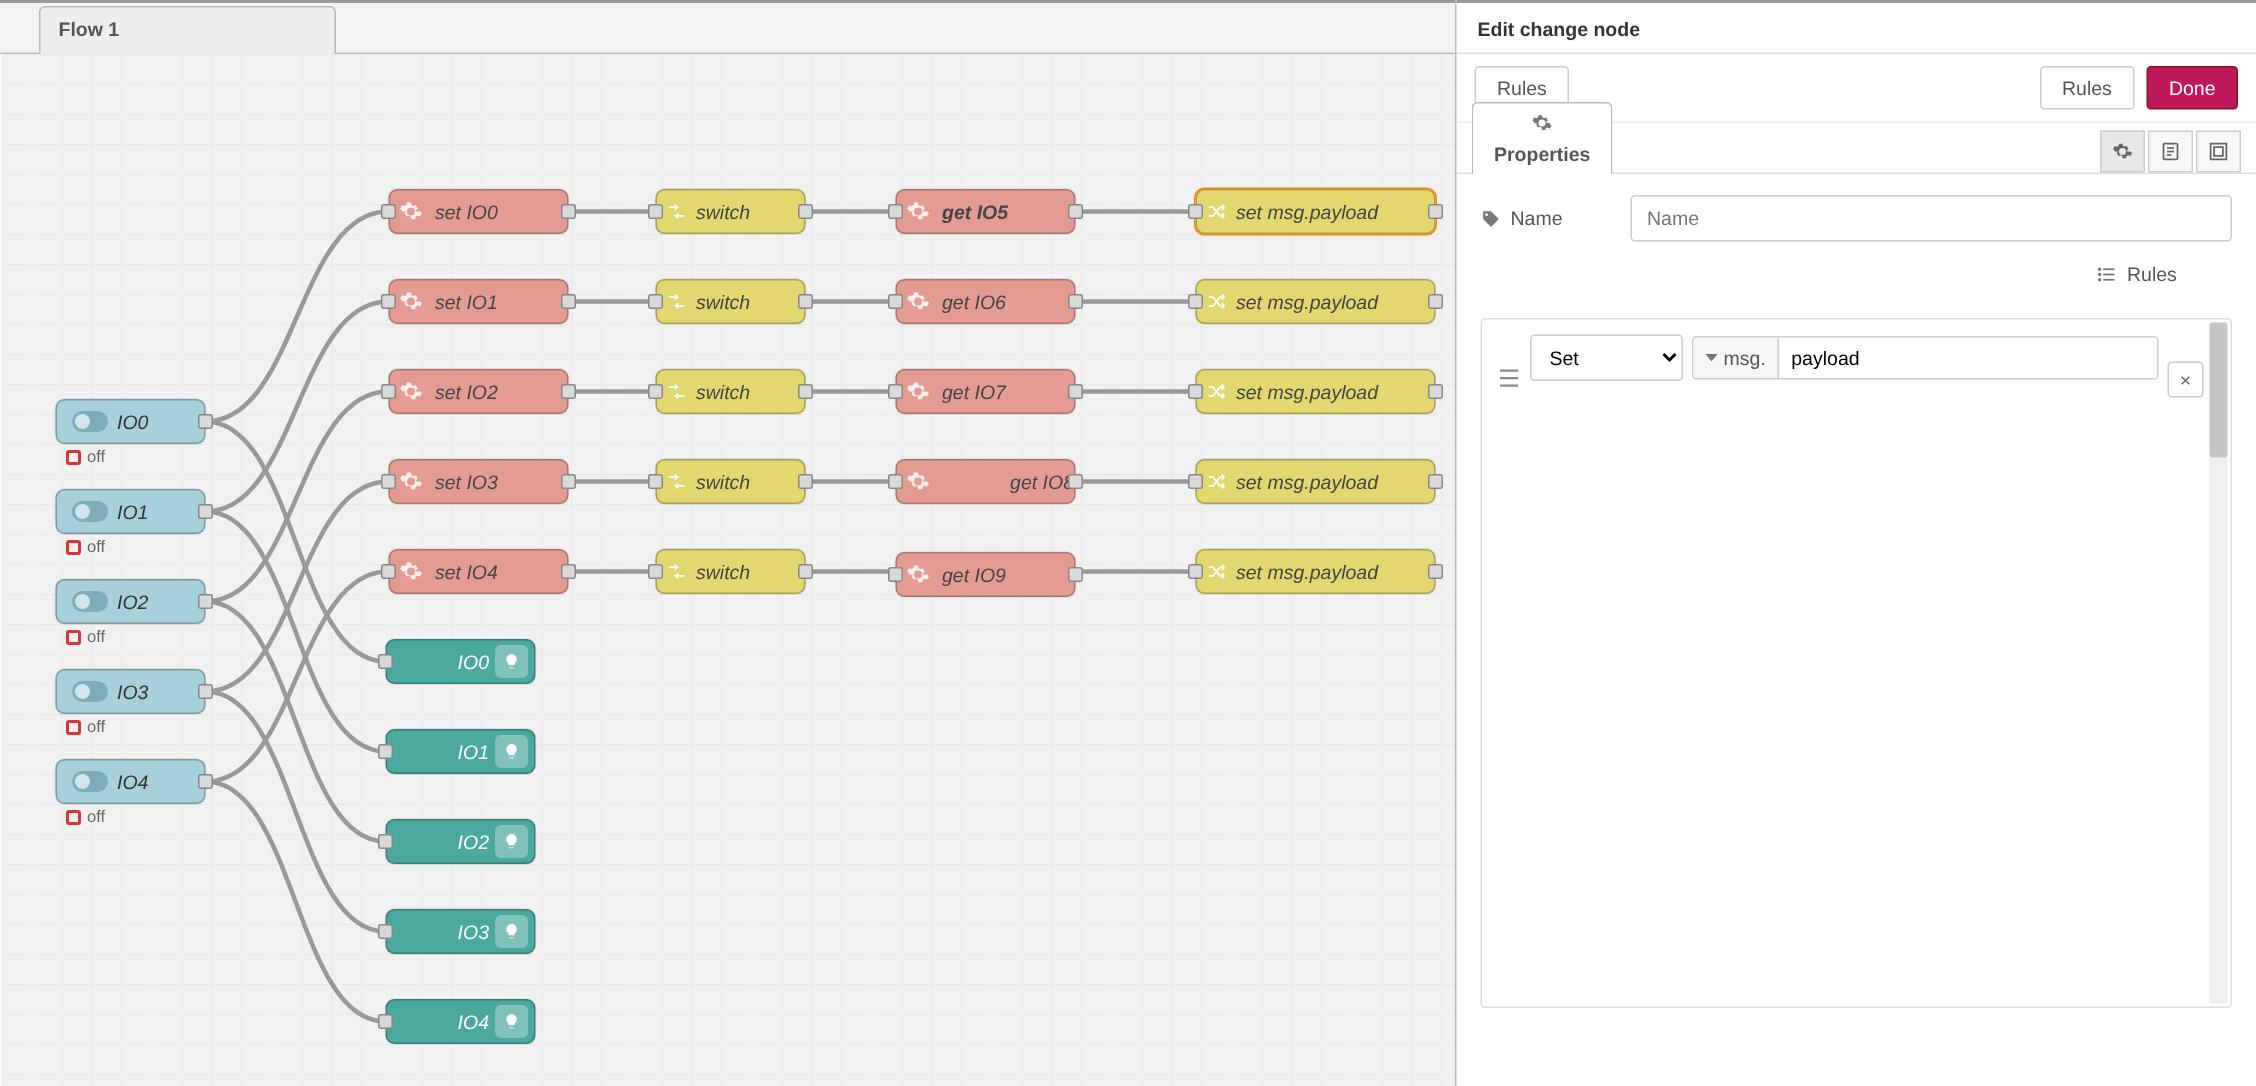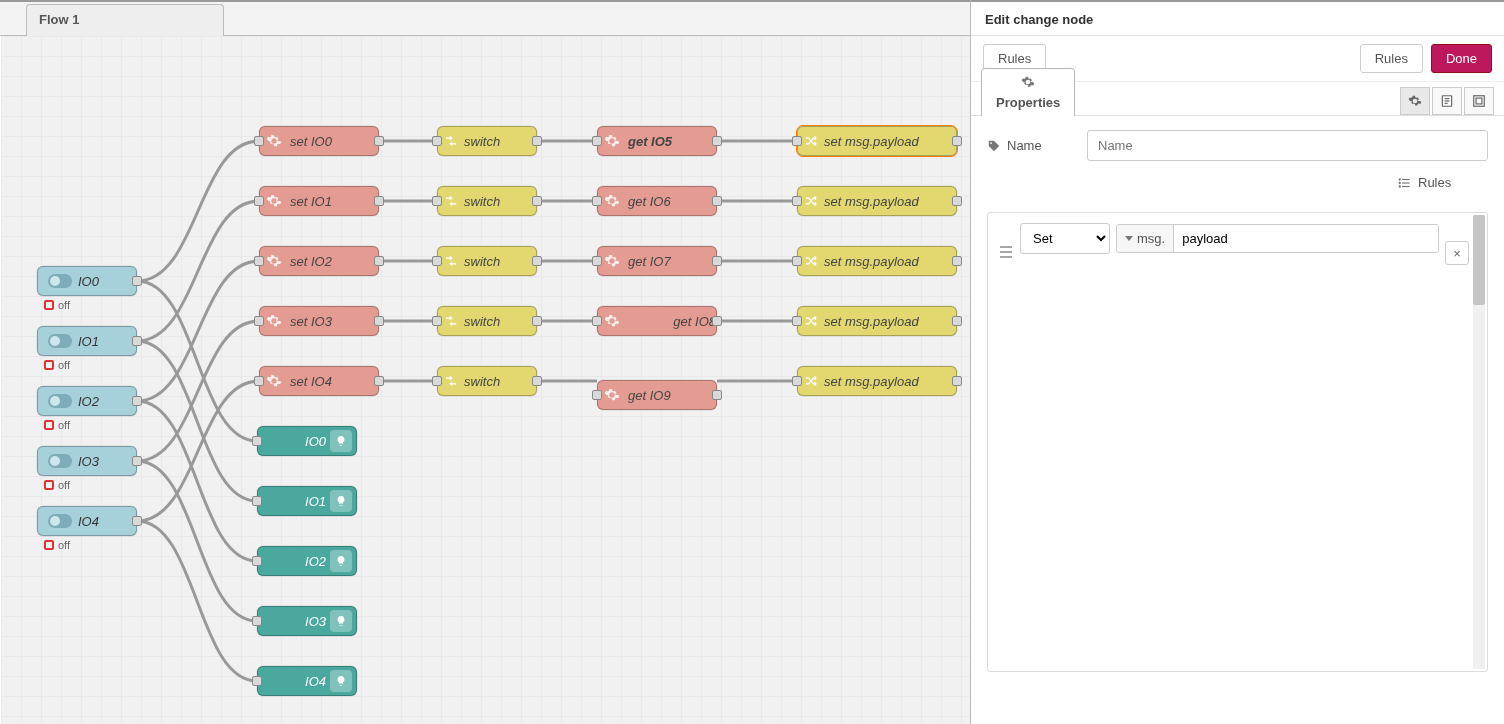--- a/index.html
+++ b/index.html
@@ -73,21 +73,21 @@
   .form-row input.text { flex:1; border: 1px solid #ccc; border-radius: 3px; padding: 7px 10px; font-size: 13px; }
 
   .rules-box { border: 1px solid #ddd; border-radius: 3px; padding: 10px 18px 10px 10px; position:relative; height: 460px; background:#fff;}
   .rules-box .scroll-gutter { position:absolute; right:2px; top:2px; bottom:2px; width:12px; background:#f0f0f0; }
   .rules-box .scroll-gutter::before { content:''; position:absolute; top:0; left:0; right:0; height:90px; background:#c5c5c5; border-radius:2px;}
   .rule { position: relative; padding-left: 22px; padding-right: 30px; }
   .rule .grip { position: absolute; left: 2px; top: 22px; color: #888; cursor: grab; }
   .rule .close { position: absolute; right: 0px; top: 18px; width: 24px; height: 24px; border:1px solid #ccc; border-radius:3px; display:flex; align-items:center; justify-content:center; cursor:pointer; color:#666; }
 
   .rule-line { display: flex; align-items: center; gap: 6px; margin-bottom: 8px; }
-  select.sel { border:1px solid #ccc; border-radius:3px; padding:6px 8px; background:#fff; font-size:13px; width: 90px;}
+  select.sel { border:1px solid #ccc; border-radius:3px; padding:6px 8px; background:#fff; font-size:13px; width: 102px;}
   .typed { display:flex; border:1px solid #ccc; border-radius:3px; overflow:hidden; flex:1; }
   .typed .prefix { background:#f6f6f6; border-right:1px solid #ccc; padding:6px 8px; display:flex; align-items:center; gap:4px; color:#555; }
   .typed input { border:none; padding:6px 8px; flex:1; font-size:13px; outline:none; }
   .typed .more { border-left:1px solid #ccc; width:24px; background:#f6f6f6; display:flex; align-items:center; justify-content:center; color:#888; cursor:pointer; }
   .to-label { width: 106px; text-align: right; color: #555; }
 
   .chev { display:inline-block; width:0; height:0; border-left:4px solid transparent; border-right:4px solid transparent; border-top:5px solid #777; }
   .gear-ico { width:14px; height:14px; }
 </style>
 </head>
@@ -306,21 +306,21 @@
         <div class="node exec" style="left: 596px; top: 270px; justify-content: space-between;">
           <div class="port in"></div>
           <div class="icon">
             <svg viewBox="0 0 24 24">
               <path d="M12 8a4 4 0 100 8 4 4 0 000-8zm9 4l2 1.6-2 3.4-2.4-.8-2 1.1-.4 2.5h-4l-.4-2.5-2-1.1-2.4.8-2-3.4 2-1.6L3 12l.1-1.2-2-1.6 2-3.4 2.4.8 2-1.1L8 3h4l.4 2.5 2 1.1 2.4-.8 2 3.4-2 1.6.2 1.2z"></path>
             </svg>
           </div>
           <span class="label">get IO8</span>
           <div class="port out"></div>
         </div>
-        <div class="node exec" style="left: 596px; top: 344px;">
+        <div class="node exec" style="left: 596px; top: 332px;">
           <div class="port in"></div>
           <div class="icon">
             <svg viewBox="0 0 24 24">
               <path d="M12 8a4 4 0 100 8 4 4 0 000-8zm9 4l2 1.6-2 3.4-2.4-.8-2 1.1-.4 2.5h-4l-.4-2.5-2-1.1-2.4.8-2-3.4 2-1.6L3 12l.1-1.2-2-1.6 2-3.4 2.4.8 2-1.1L8 3h4l.4 2.5 2 1.1 2.4-.8 2 3.4-2 1.6.2 1.2z"></path>
             </svg>
           </div>
           <span class="label">get IO9</span>
           <div class="port out"></div>
         </div>
         <div class="node change selected" style="left: 796px; top: 90px;">

